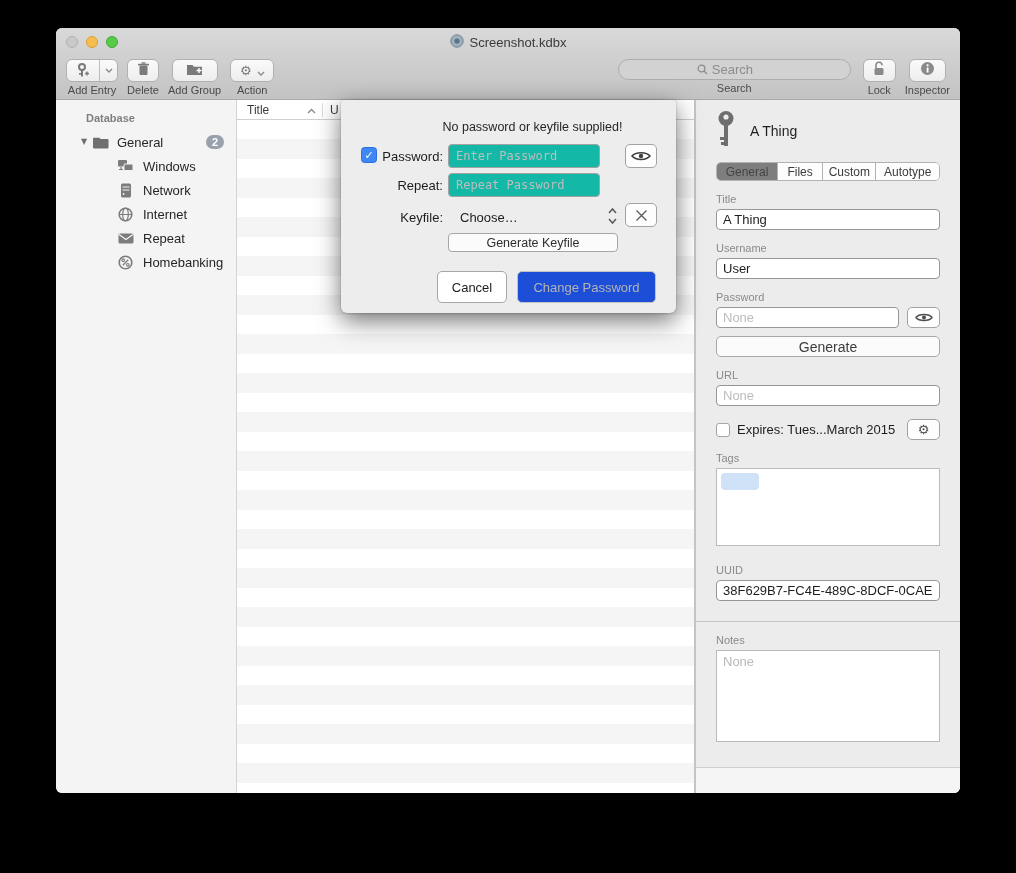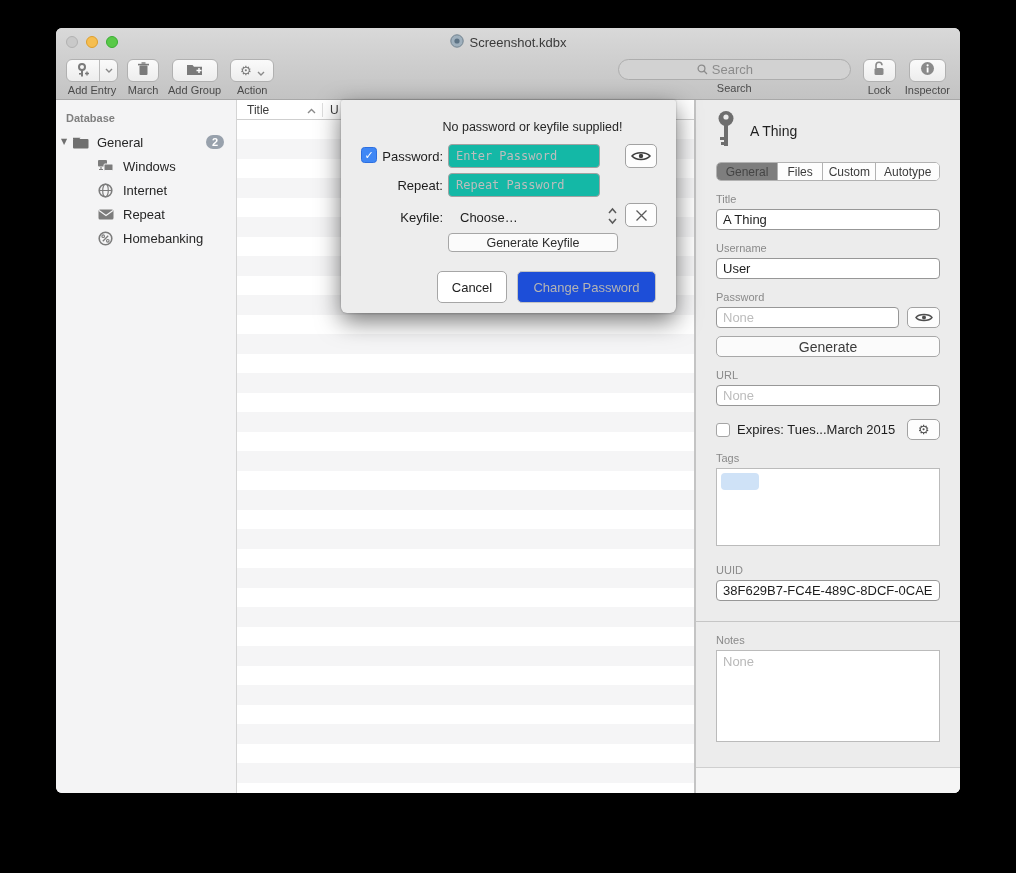--- a/index.html
+++ b/index.html
@@ -35,21 +35,21 @@
                  background:#d2d2d2; display:flex; align-items:center; justify-content:center; gap:4px; }
   .searchfield input { border:none; outline:none; background:transparent; width:60px;
                  font-size:13px; color:#4a4a4a; }
   .searchfield input::placeholder { color:#8c8c8c; }
   .icon-glyph { font-family:"DejaVu Sans", sans-serif; color:#7a7a7a; line-height:1; }
 
   
   .content { position:absolute; top:72px; bottom:0; left:0; right:0; display:flex; }
 
   
-  .sidebar { width:181px; background:#f4f4f5; border-right:1px solid #d4d4d4; padding-top:12px; }
+  .sidebar { width:181px; background:#f4f4f5; border-right:1px solid #d4d4d4; padding-top:12px;padding-left:20px; }
   .sb-header { font-size:11px; color:#7f7f7f; padding-left:10px; margin-bottom:6px; font-weight:bold; }
   .sb-root { display:flex; align-items:center; height:24px; font-size:13px; color:#262626; }
   .sb-root .tri { width:16px; text-align:center; font-size:8px; color:#6f6f6f; }
   .sb-root .lbl { margin-left:8px; }
   .badge { margin-left:auto; margin-right:12px; background:#98a1ac; color:#fff; font-size:11px;
            font-weight:bold; border-radius:9px; padding:1px 6px; }
   .sb-item { display:flex; align-items:center; height:24px; padding-left:41px; font-size:13px; color:#262626; }
   .sb-item .lbl { margin-left:9px; }
   .sb-icon { width:17px; display:flex; justify-content:center; }
 
@@ -160,21 +160,21 @@
     <div class="tb-item">
       <div class="tb-btn w32">
         <span>
           <svg width="13" height="14">
               <rect x="2.5" y="3.5" width="8" height="9.5" rx="1" fill="#7a7a7a"></rect>
               <rect x="1" y="1.8" width="11" height="1.6" fill="#7a7a7a"></rect>
               <rect x="4.5" y="0.3" width="4" height="1.4" fill="#7a7a7a"></rect>
             </svg>
         </span>
       </div>
-      <div class="tb-label">March</div>
+      <div class="tb-label">Delete</div>
     </div>
     <div class="tb-item">
       <div class="tb-btn w46">
         <span>
           <svg width="17" height="13">
               <path d="M1 2h5.5l1.5 1.8H16v8.2H1z" fill="#7a7a7a"></path>
               <path d="M10.5 7.5h5M13 5v5" stroke="#fff" stroke-width="1.4"></path>
             </svg>
         </span>
       </div>
@@ -249,20 +249,30 @@
 
       <div class="sb-item">
         <span class="sb-icon">
           <svg width="17" height="14">
               <rect x="1" y="1" width="9" height="6.5" rx="1" fill="#7c7c7c"></rect>
               <rect x="7" y="5" width="9" height="6.5" rx="1" fill="#7c7c7c" stroke="#f4f4f5" stroke-width="1"></rect>
               <path d="M2 10.5h4M4 8v2.5" stroke="#7c7c7c" stroke-width="1.2"></path>
             </svg>
         </span>
         <span class="lbl">Windows</span>
+      </div>
+      <div class="sb-item">
+        <span class="sb-icon">
+          <svg width="12" height="15">
+              <rect x="1" y="0.5" width="10" height="14" rx="1.5" fill="#7c7c7c"></rect>
+              <path d="M2.5 4h7M2.5 7h7" stroke="#f4f4f5" stroke-width="1.2"></path>
+              <circle cx="3.6" cy="11" r="0.9" fill="#f4f4f5"></circle>
+            </svg>
+        </span>
+        <span class="lbl">Network</span>
       </div>
       <div class="sb-item">
         <span class="sb-icon">
           <svg width="15" height="15">
               <circle cx="7.5" cy="7.5" r="6.3" fill="none" stroke="#7c7c7c" stroke-width="1.6"></circle>
               <ellipse cx="7.5" cy="7.5" rx="2.8" ry="6.3" fill="none" stroke="#7c7c7c" stroke-width="1.2"></ellipse>
               <path d="M1.5 7.5h12" stroke="#7c7c7c" stroke-width="1.2"></path>
             </svg>
         </span>
         <span class="lbl">Internet</span>

